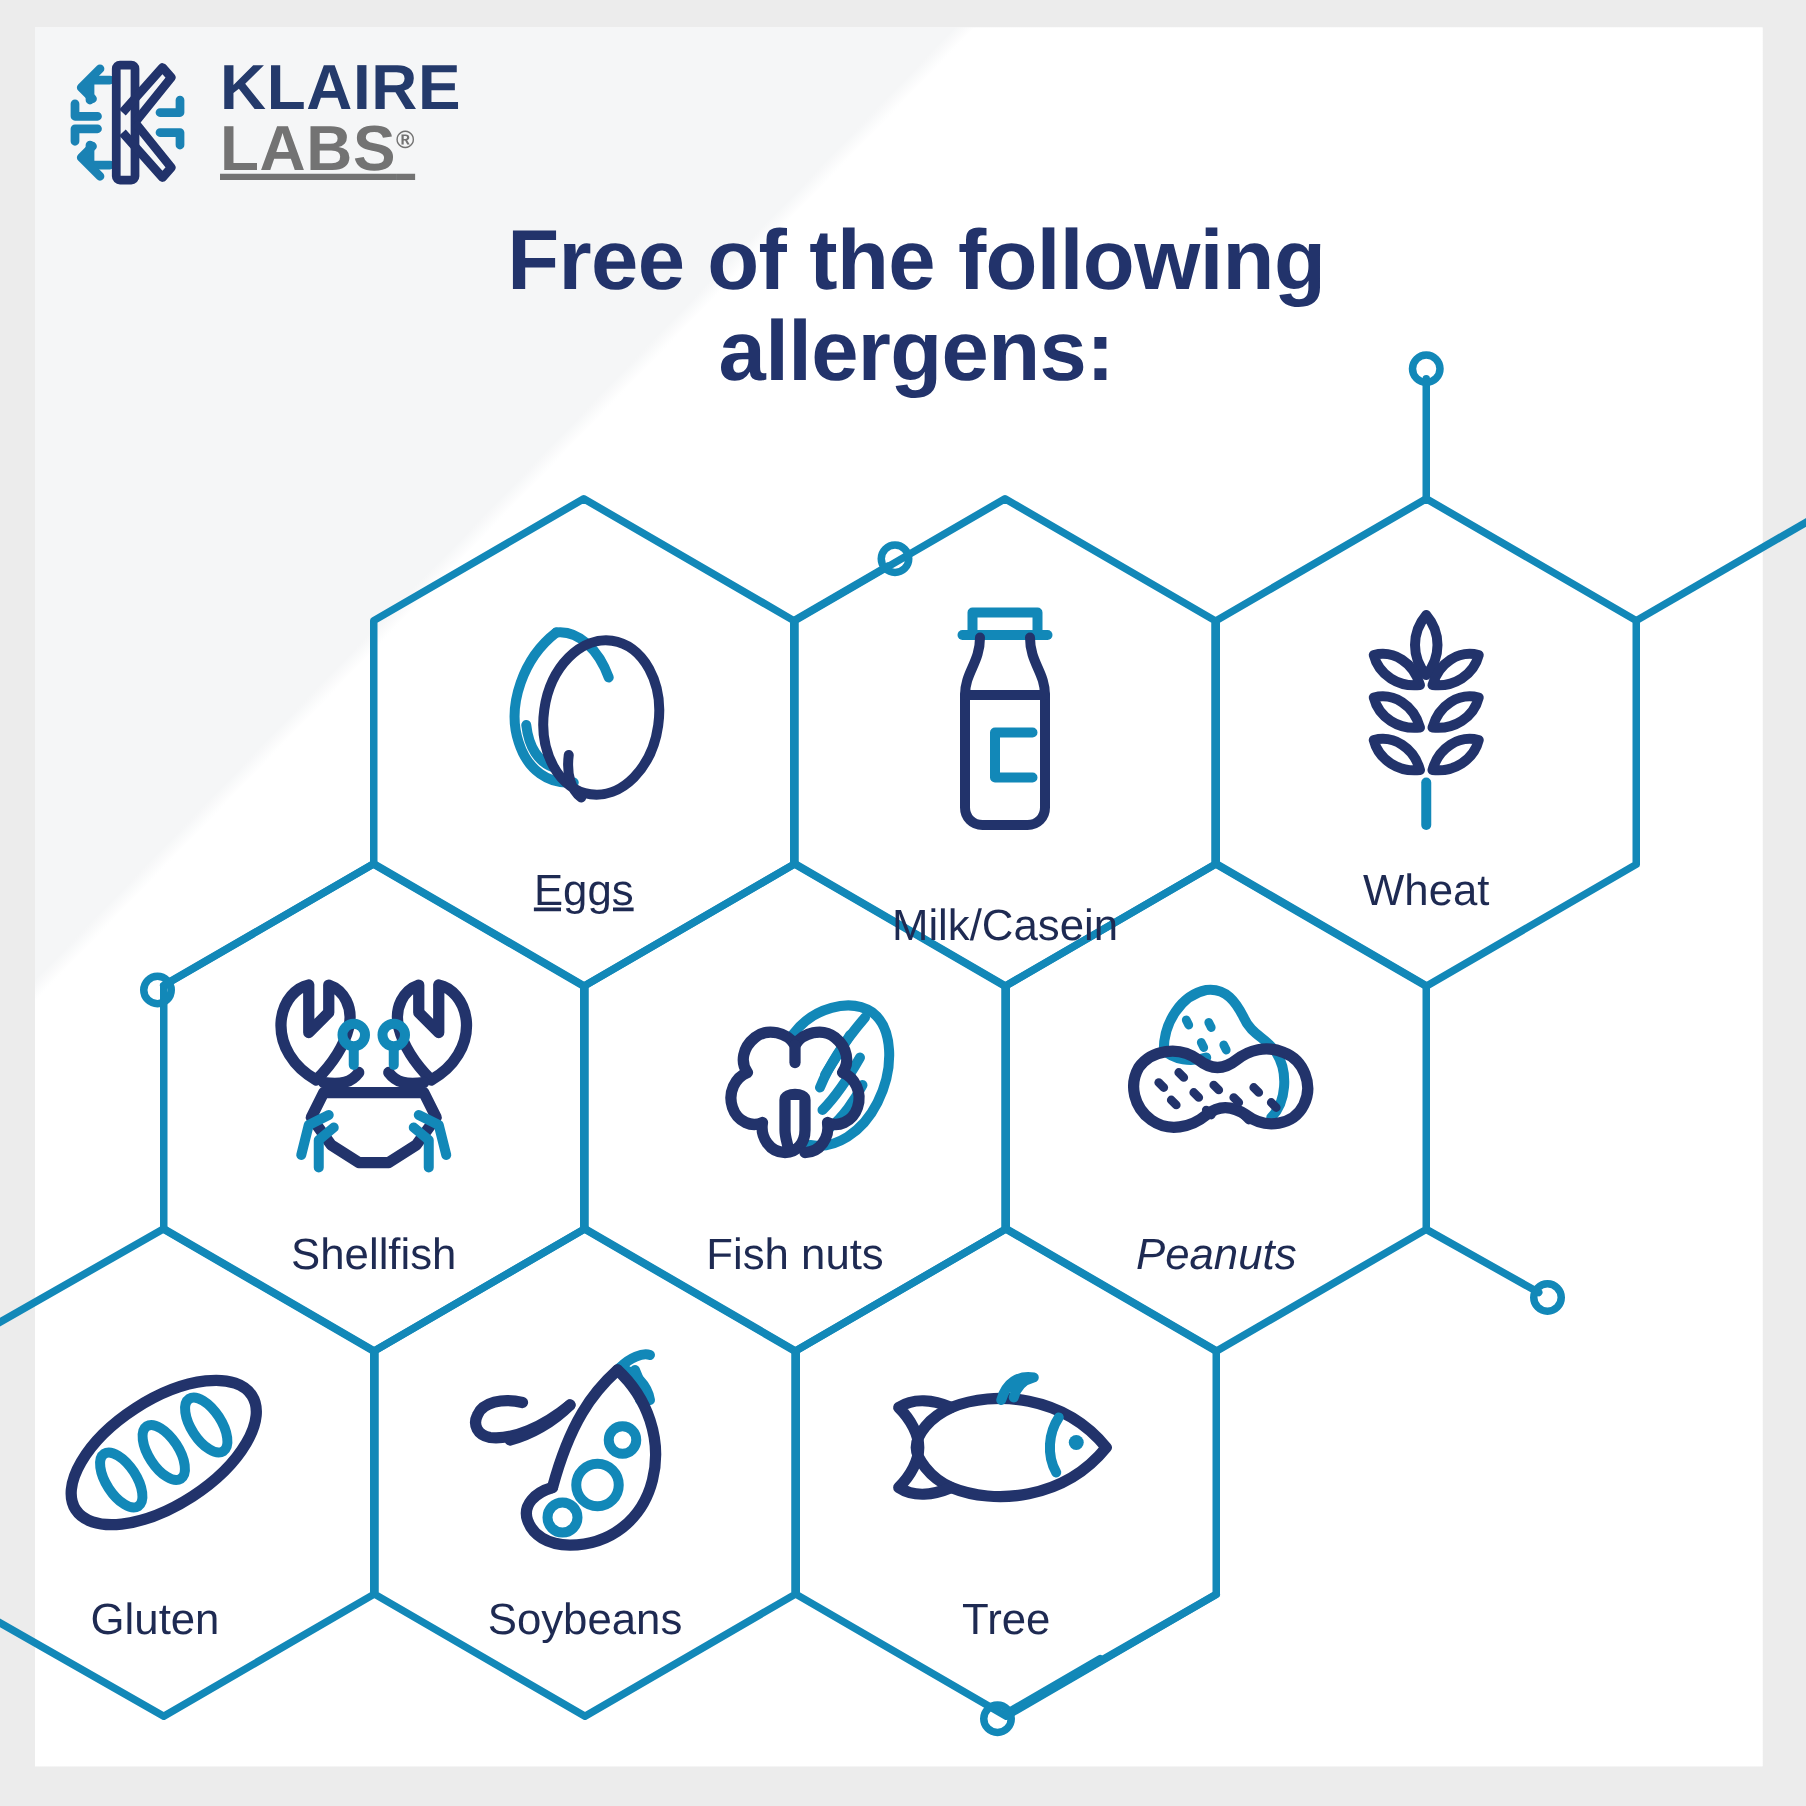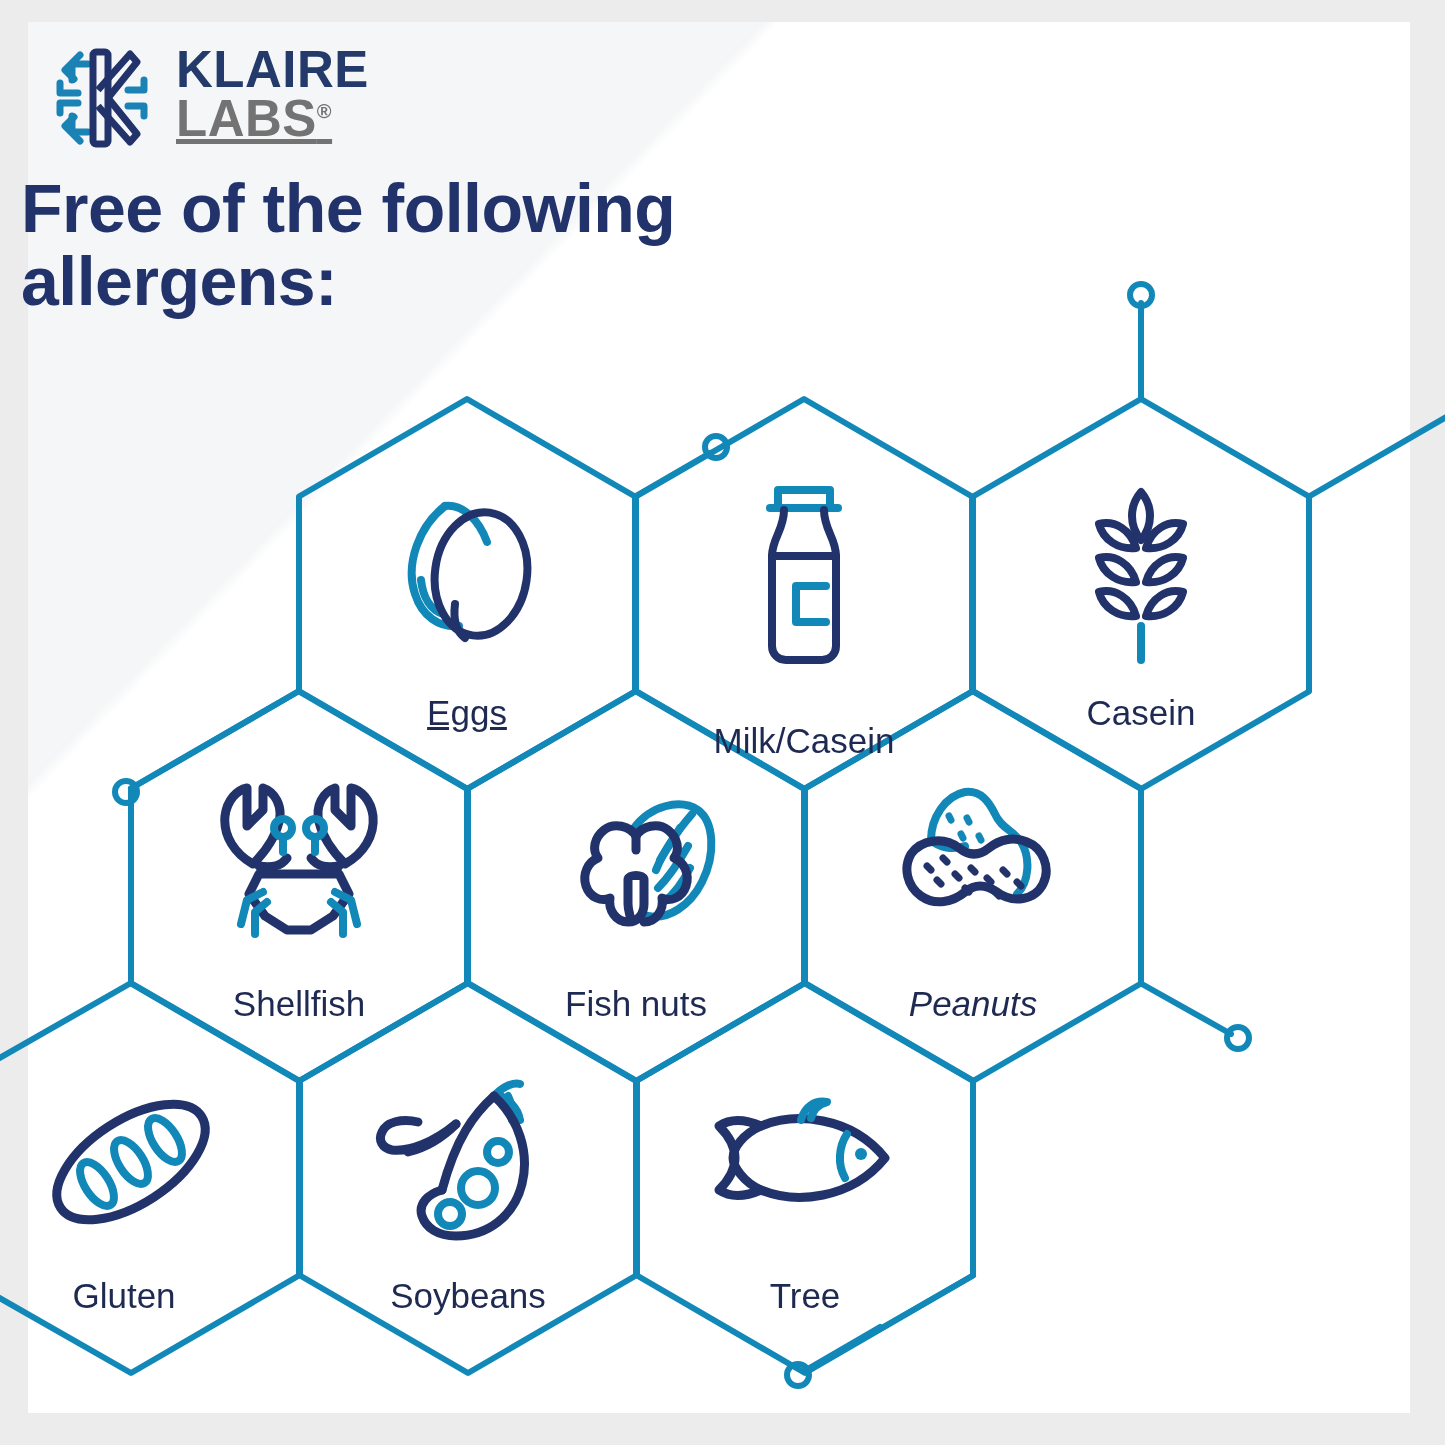--- a/index.html
+++ b/index.html
@@ -26,21 +26,21 @@
   #logo .word .t{
     display:block;font-family:"Liberation Sans", sans-serif;
     font-weight:700;letter-spacing:.5px;line-height:.96;
   }
   #logo .word .t1{font-size:51px;color:#243a6b;}
   #logo .word .t2{font-size:51px;color:#737373;text-decoration:underline;}
   #logo .word .reg{font-size:20px;vertical-align:super;font-weight:700;}
 
   #title{
     position:absolute;left:0;right:0;top:172px;
-    text-align:left;color:#22336b;
+    text-align:center;color:#22336b;
     font-family:"Liberation Sans", sans-serif;
     font-weight:700;font-size:68px;line-height:1.08;
     letter-spacing:-0.5px;
     padding-left:21px;
   }
   #title .l2{display:block;}
 
   #comb{position:absolute;left:0;top:0;width:1445px;height:1445px;}
 
   .hexlabel{
@@ -279,21 +279,21 @@
       <g fill="none" stroke="#1288b8" stroke-width="8" stroke-linecap="round" stroke-linejoin="round">
         <path d="M-4,-42 C0,-56 10,-62 22,-60 C14,-58 8,-52 6,-44"></path>
         <path d="M42,-28 C34,-16 32,2 40,16"></path>
         <circle cx="56" cy="-8" r="6" fill="#1288b8" stroke="none"></circle>
       </g>
     </g>
   </svg>
 
   <div class="hexlabel" style="left:467px;top:693px;text-decoration:underline;">Eggs</div>
   <div class="hexlabel" style="left:804px;top:693px;margin-top:28px;">Milk/Casein</div>
-  <div class="hexlabel" style="left:1141px;top:693px;">Casein</div>
+  <div class="hexlabel" style="left:1141px;top:693px;">Wheat</div>
 
   <div class="hexlabel" style="left:299px;top:984px;">Shellfish</div>
   <div class="hexlabel" style="left:636px;top:984px;">Fish nuts</div>
   <div class="hexlabel" style="left:973px;top:984px;font-style:italic;">Peanuts</div>
 
   <div class="hexlabel" style="left:124px;top:1276px;">Gluten</div>
   <div class="hexlabel" style="left:468px;top:1276px;">Soybeans</div>
   <div class="hexlabel" style="left:805px;top:1276px;">Tree</div>
 </div>
 

